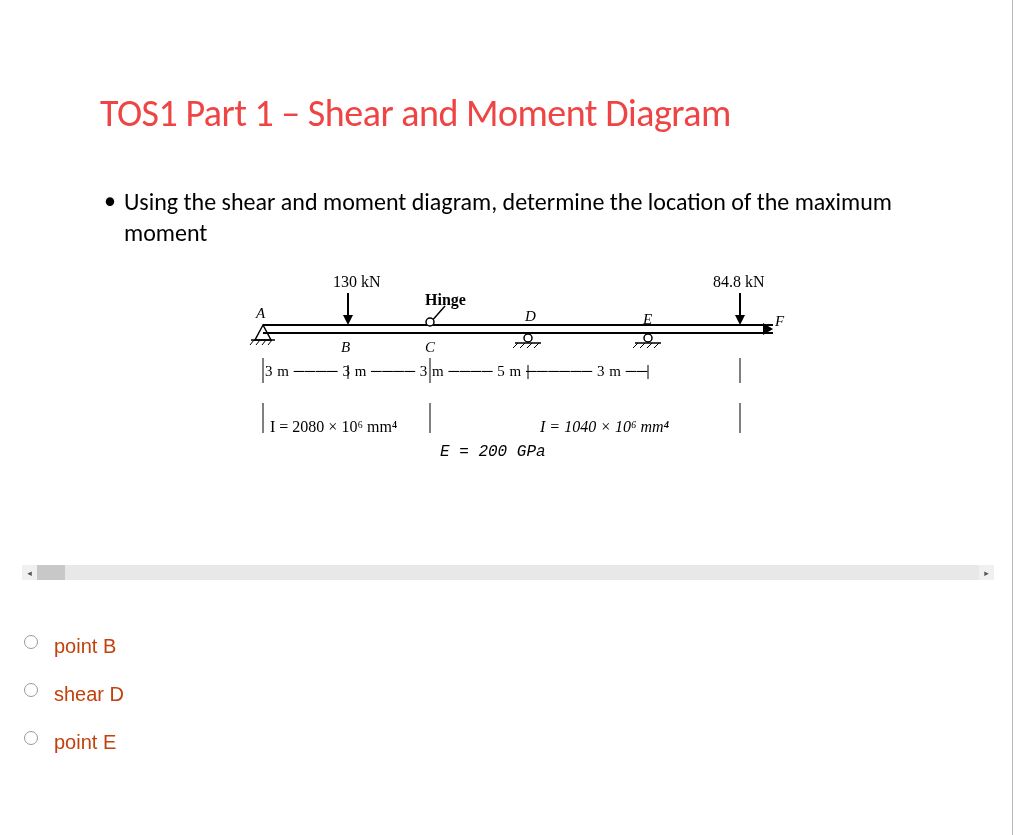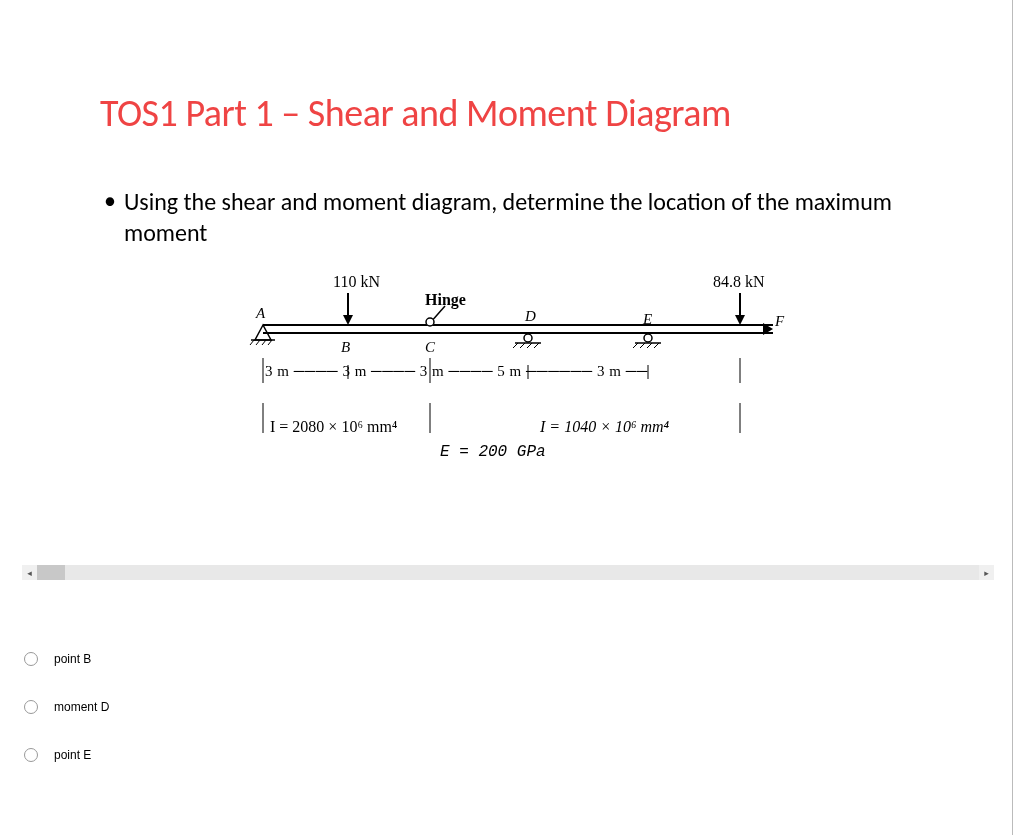--- a/index.html
+++ b/index.html
@@ -94,25 +94,24 @@
       background: #c8c8c8;
     }
 
     .options {
       position: absolute;
       top: 635px;
       left: 24px;
     }
     .option-row {
       display: flex;
-      align-items: center;
       height: 48px;
-      font-size: 12px;
+      font-size: 20px;
       font-family: Arial, sans-serif;
-      color: #000000;
+      color: #c2410c;
     }
     .radio {
       width: 14px;
       height: 14px;
       border: 1.5px solid #999;
       border-radius: 50%;
       margin-right: 16px;
     }
     .right-border {
       position: absolute;
@@ -178,21 +177,21 @@
       <line x1="103" y1="92" x2="103" y2="106" stroke="#000" stroke-width="1"></line>
       <line x1="185" y1="85" x2="185" y2="110" stroke="#000" stroke-width="1"></line>
       <line x1="283" y1="92" x2="283" y2="106" stroke="#000" stroke-width="1"></line>
       <line x1="403" y1="92" x2="403" y2="106" stroke="#000" stroke-width="1"></line>
       <line x1="495" y1="85" x2="495" y2="110" stroke="#000" stroke-width="1"></line>
 
       <line x1="18" y1="130" x2="18" y2="160" stroke="#000" stroke-width="1"></line>
       <line x1="185" y1="130" x2="185" y2="160" stroke="#000" stroke-width="1"></line>
       <line x1="495" y1="130" x2="495" y2="160" stroke="#000" stroke-width="1"></line>
     </svg>
-    <div class="label-180">110 kN</div>
+    <div class="label-180">130 kN</div>
     <div class="label-675">84.8 kN</div>
     <div class="label-hinge">Hinge</div>
     <div class="label-A">A</div>
     <div class="label-B">B</div>
     <div class="label-C">C</div>
     <div class="label-D">D</div>
     <div class="label-E">E</div>
     <div class="label-F">F</div>
     <div class="dim-row">3 m ──── 3 m ──── 3 m ──── 5 m ────── 3 m ──</div>
     <div class="prop-I1">I = 2080 × 10⁶ mm⁴</div>
@@ -209,19 +208,19 @@
   <div class="scroll-arrow">▸</div>
 </div>
 
 <div class="options">
   <div class="option-row">
     <div class="radio"></div>
     <span>point B</span>
   </div>
   <div class="option-row">
     <div class="radio"></div>
-    <span>moment D</span>
+    <span>shear D</span>
   </div>
   <div class="option-row">
     <div class="radio"></div>
     <span>point E</span>
   </div>
 </div>
 
 </body></html>

